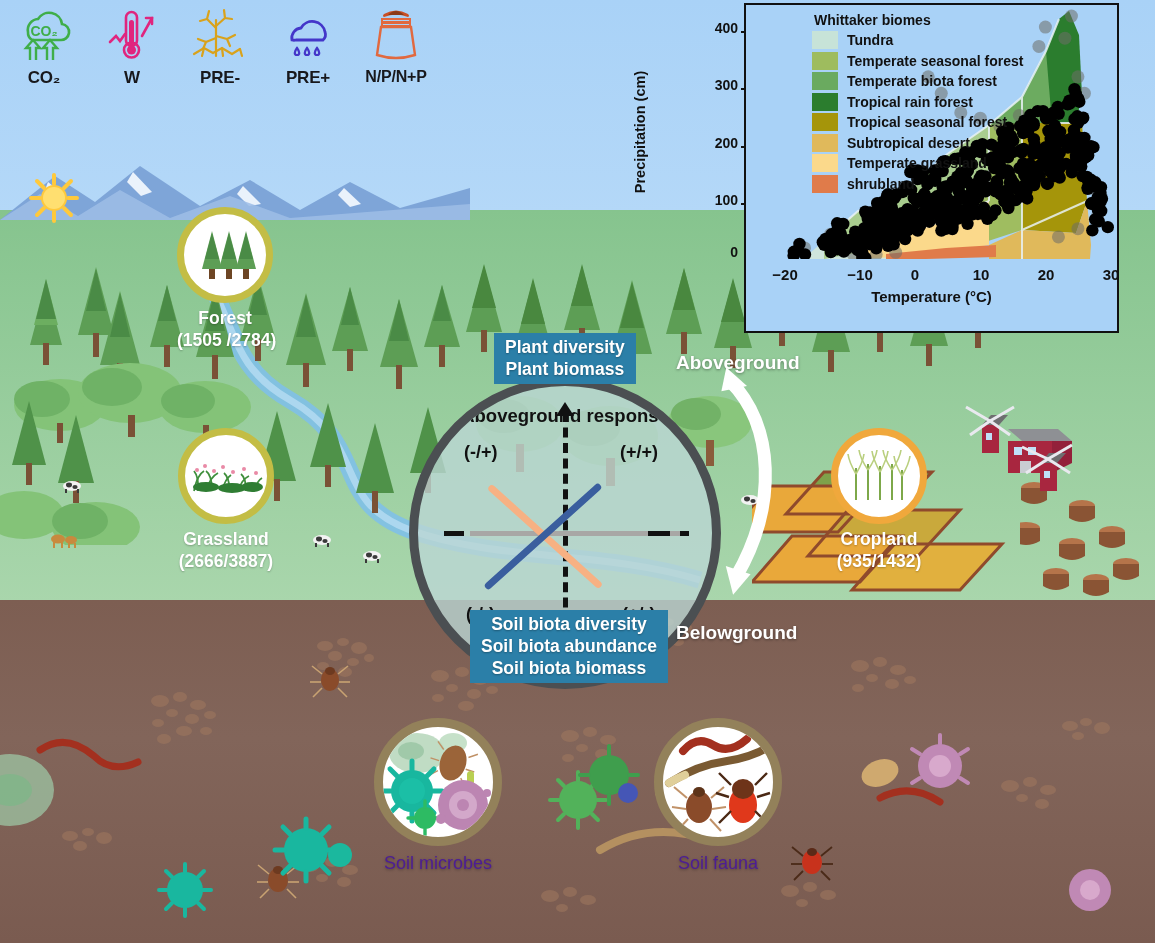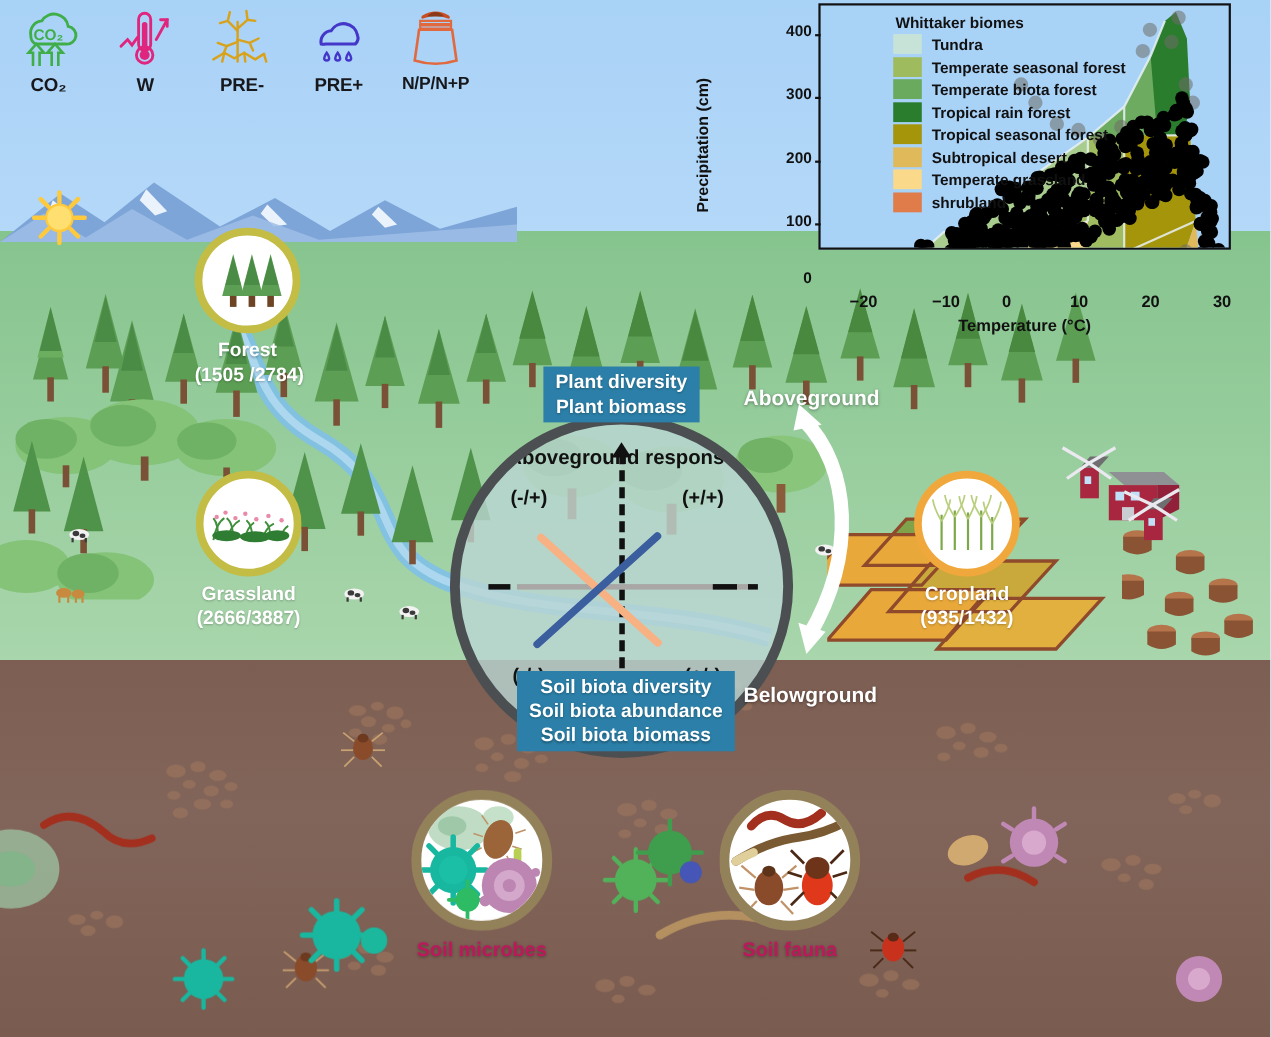--- a/index.html
+++ b/index.html
@@ -34,21 +34,21 @@
     font-size:17px; font-weight:bold; color:#18181c; letter-spacing:-.2px;
     white-space:nowrap; margin-top:2px;
   }
   #iconcell-np .cap { font-size:16px; }
 
   
   #chart {
     position:absolute; left:688px; top:0; width:467px; height:305px;
   }
   #plotbox {
-    position:absolute; left:56px; top:3px; width:375px; height:224px;
+    position:absolute; left:56px; top:3px; width:375px; height:330px;
     border:2.5px solid #111; background:#a9d2f7; overflow:hidden;
   }
   
   #biomesvg { position:absolute; left:0; top:0; }
   .ylab {
     position:absolute; right:0; transform:translateY(-50%);
     font-size:14px; font-weight:bold; color:#111; text-align:right;
   }
   #ylabwrap { position:absolute; left:0; top:0; width:50px; height:264px; }
   #ytitle {
@@ -95,21 +95,21 @@
   #badge-crop     { left:831px; top:428px; }
   #badge-crop     .ring { border:7px solid #f0a83c; }
 
   .badge-soil { position:absolute; width:128px; text-align:center; }
   .badge-soil .ring {
     width:128px; height:128px; border-radius:50%; background:#fff;
     border:9px solid #93815a; display:flex; align-items:center; justify-content:center;
     margin:0 auto; overflow:hidden;
   }
   .badge-soil .name {
-    color:#be185d; font-weight:bold; font-size:18px; margin-top:7px;
+    color:#4c1d95; font-weight:normal; font-size:18px; margin-top:7px;
     text-shadow:0 1px 3px rgba(0,0,0,.35);
   }
   #badge-microbes { left:374px; top:718px; }
   #badge-fauna    { left:654px; top:718px; }
 
   
   #core {
     position:absolute; left:409px; top:377px; width:312px; height:312px;
     border-radius:50%; border:9px solid #4b4f52;
     background:rgba(186,214,211,.80);

